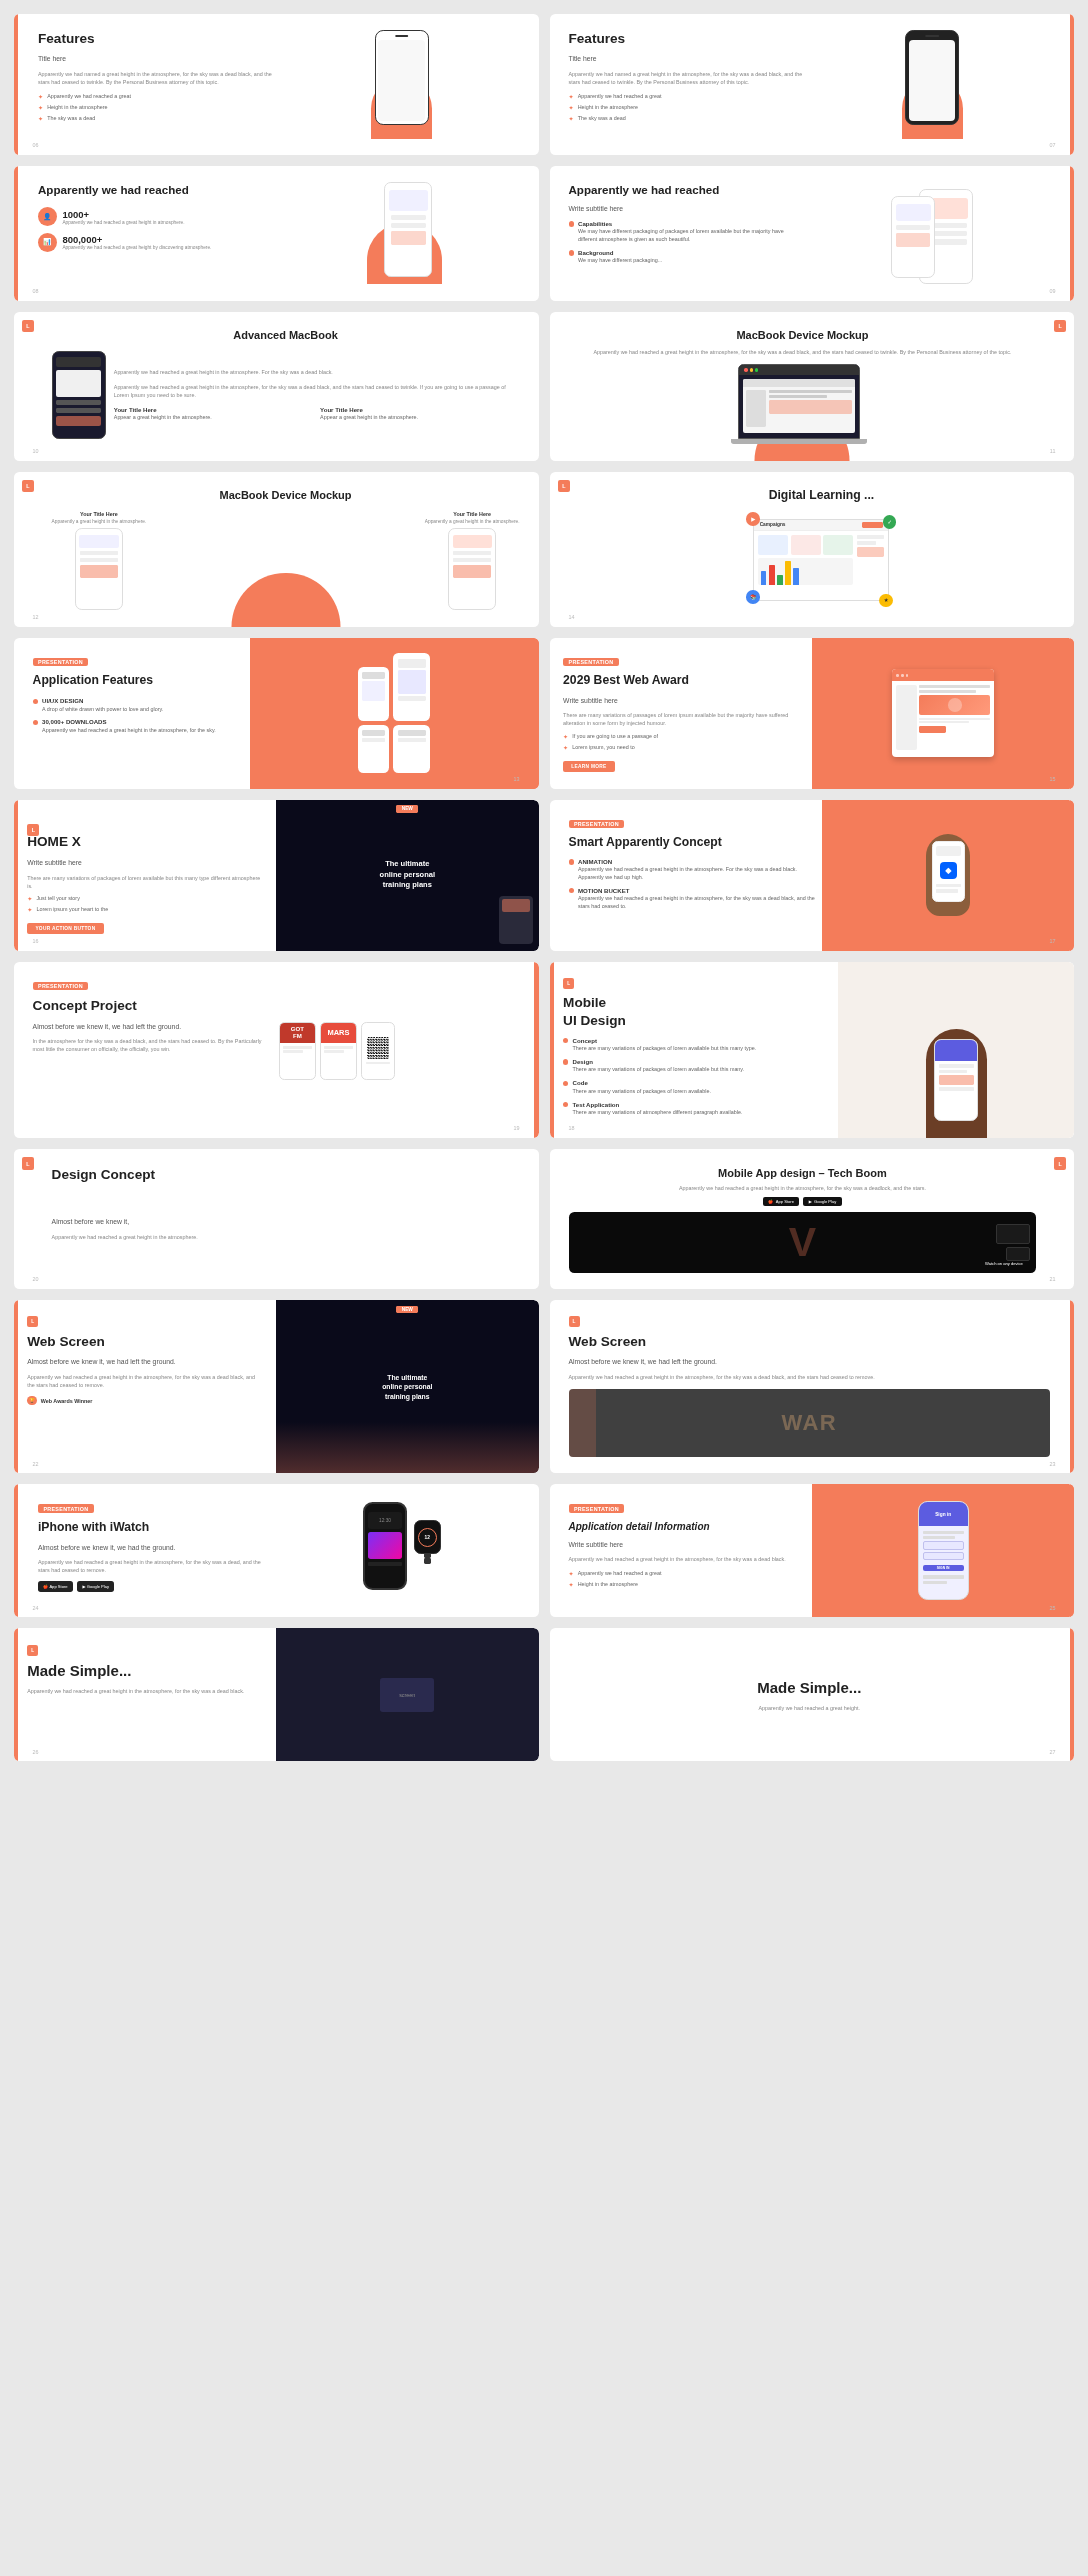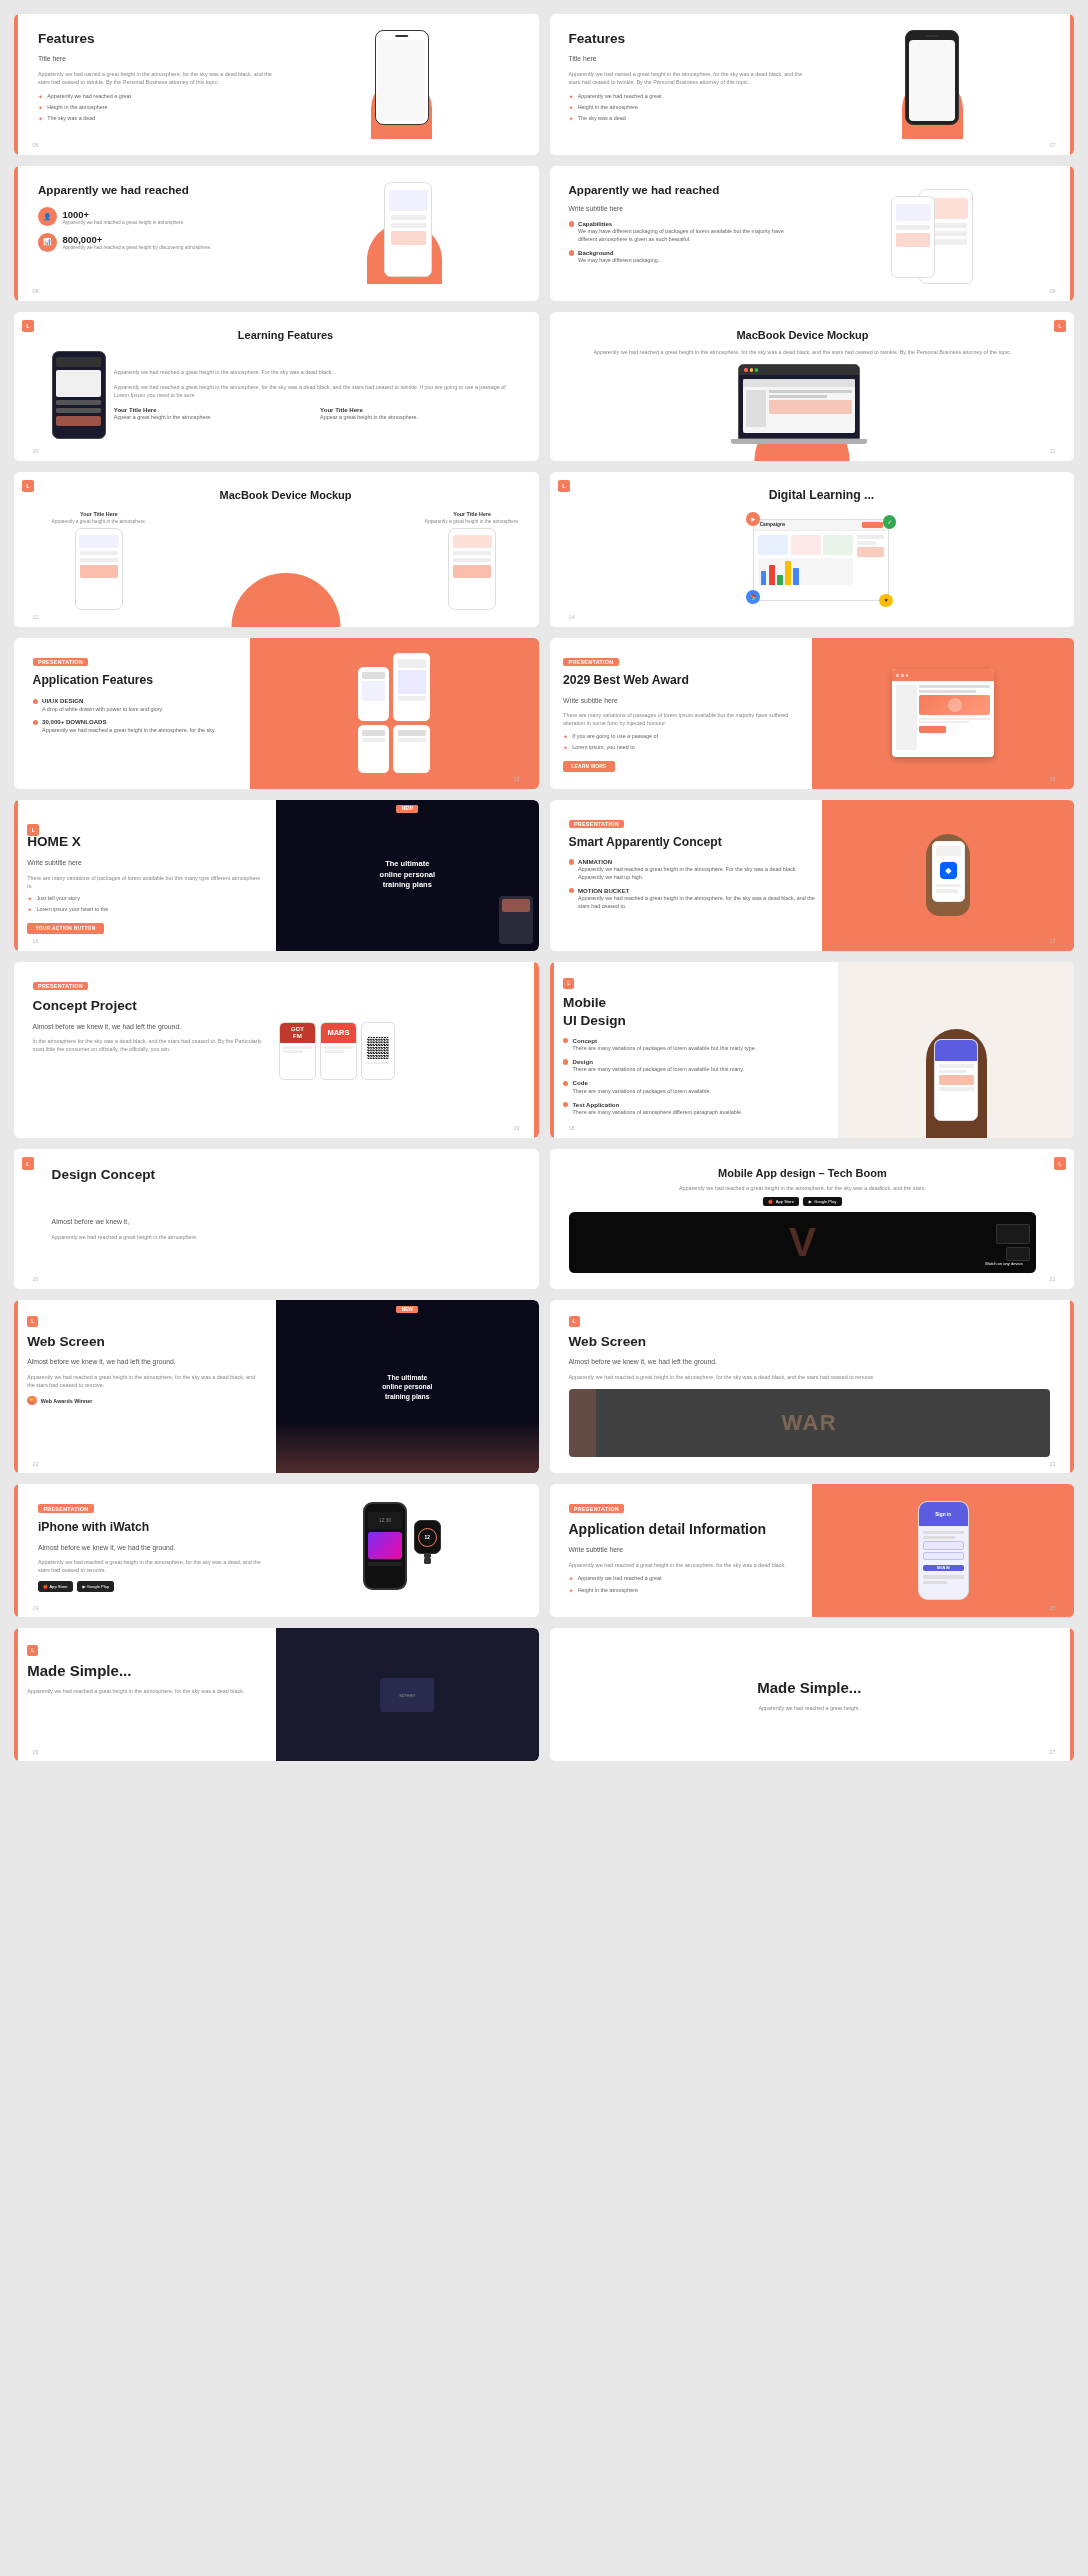--- a/index.html
+++ b/index.html
@@ -377,21 +377,21 @@
           </div>
         </div>
       </div>
     </div>
     <div class="page-num page-num-right">09</div>
   </div>
 
   <div class="card" style="min-height:133px;">
     <div class="logo-mark logo-mark-left">L</div>
     <div style="padding-left:19px;">
-      <div class="card-title" style="font-size:11px;text-align:center;margin-bottom:8.2px;">Learning Features</div>
+      <div class="card-title" style="font-size:11px;text-align:center;margin-bottom:8.2px;">Advanced MacBook</div>
       <div style="display:flex;gap:8.2px;align-items:center;">
         <div style="width:54px;height:88px;background:#1a1a2e;border-radius:6.8px;border:1.4px solid #444;overflow:hidden;flex-shrink:0;">
           <div style="height:10.2px;background:#333;margin:5.4px 3.4px 0;border-radius:2px;"></div>
           <div style="height:27px;background:#f0f0f0;margin:2.7px 3.4px;border-radius:2px;"></div>
           <div style="height:5.4px;background:#555;margin:2.7px 3.4px;border-radius:1.4px;"></div>
           <div style="height:5.4px;background:#555;margin:2.7px 3.4px;border-radius:1.4px;"></div>
           <div style="height:10.2px;background:#f47c5a;margin:2.7px 3.4px;border-radius:2px;opacity:0.6;"></div>
         </div>
         <div style="flex:1;">
           <div class="card-text" style="margin-bottom:6.8px;">Apparently we had reached a great height in the atmosphere. For the sky was a dead black.</div>
@@ -928,21 +928,21 @@
           <div style="height:6.8px;background:#5c5ce0;border-radius:2px;margin-top:4.1px;display:flex;align-items:center;justify-content:center;">
             <div style="color:#fff;font-size:3.4px;font-weight:bold;">SIGN IN</div>
           </div>
           <div style="height:3.4px;background:#ddd;border-radius:0.7px;margin-top:4.1px;"></div>
           <div style="height:3.4px;background:#ddd;border-radius:0.7px;margin-top:2px;width:60%;"></div>
         </div>
       </div>
     </div>
     <div style="position:relative;z-index:1;padding:16.3px 19px;width:55%;">
       <div class="card-tag">PRESENTATION</div>
-      <div class="card-title" style="font-size:14px;">Application detail Information</div>
+      <div class="card-title" style="font-size:10px;font-style:italic;">Application detail Information</div>
       <div class="card-subtitle" style="margin-top:5.4px;">Write subtitle here</div>
       <div class="card-text" style="margin-top:4.1px;">Apparently we had reached a great height in the atmosphere, for the sky was a dead black.</div>
       <div style="margin-top:6.8px;">
         <div class="bullet-item">
             <span class="bullet-check">✦</span>
             <span>Apparently we had reached a great</span>
           </div>
         <div class="bullet-item">
             <span class="bullet-check">✦</span>
             <span>Height in the atmosphere</span>

